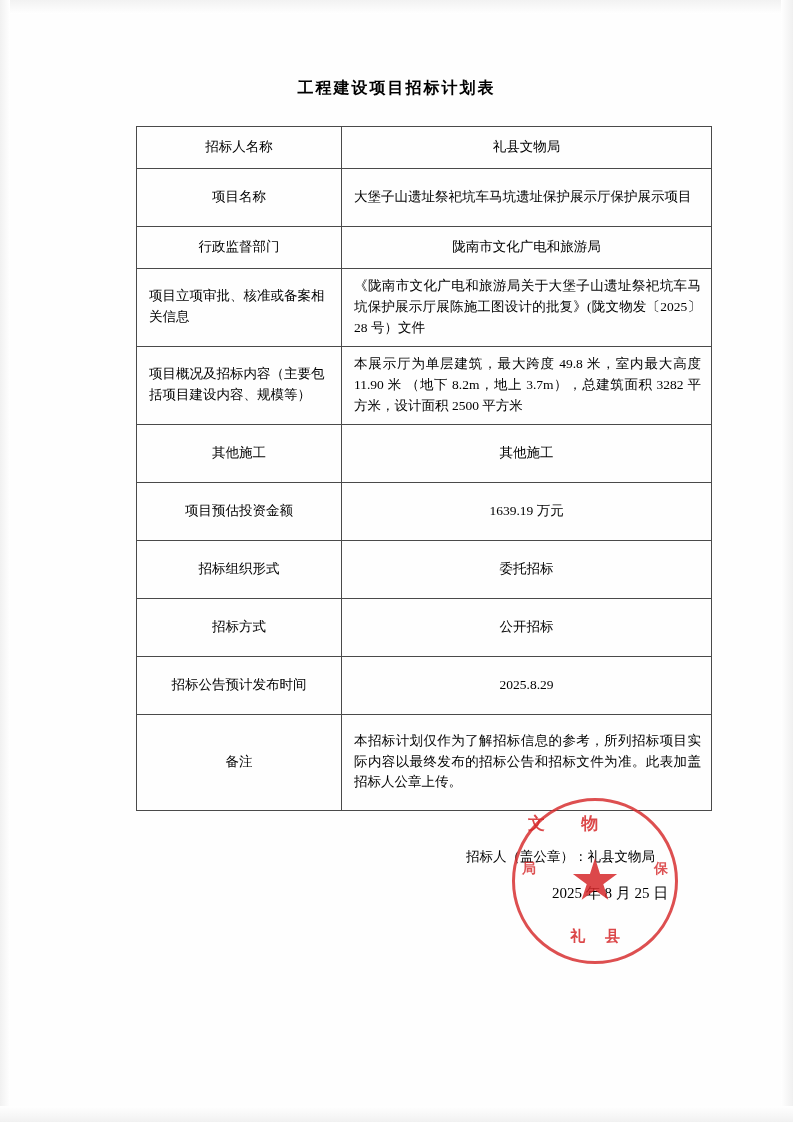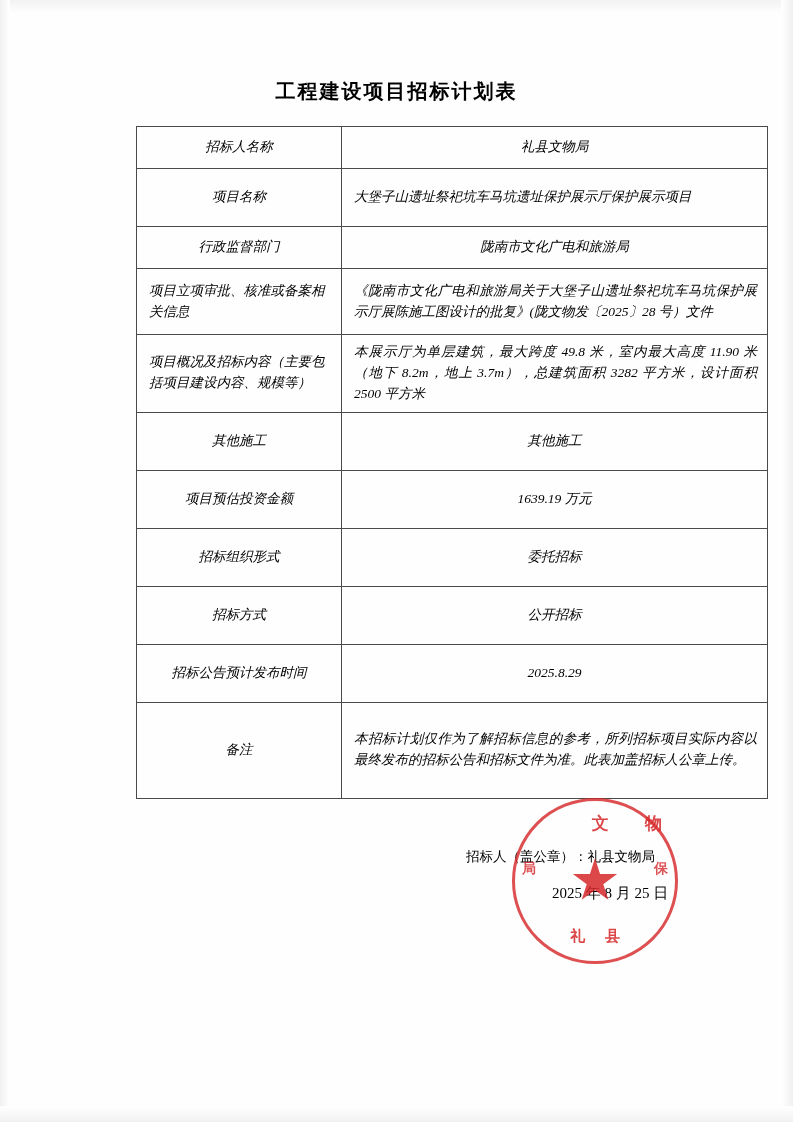--- a/index.html
+++ b/index.html
@@ -45,34 +45,33 @@
     height: 16px;
     background: linear-gradient(to top, #f1f1f1, #ffffff);
   }
 
   .doc-title {
     position: absolute;
     top: 78px;
     left: 0;
     width: 793px;
     text-align: center;
-    font-size: 20px;
+    font-size: 16px;
     font-weight: bold;
     letter-spacing: 2px;
     font-family: "Liberation Serif", "DejaVu Serif", serif;
   }
 
   table.main-table {
     position: absolute;
     top: 126px;
     left: 136px;
-    width: 632px;
+    width: 576px;
     border-collapse: collapse;
     table-layout: fixed;
-    font-style: italic;
   }
   table.main-table td {
     border: 1px solid #4a4a4a;
     font-size: 13.5px;
     line-height: 1.55;
     padding: 7px 9px;
     vertical-align: middle;
   }
   td.label {
     width: 186px;
@@ -151,21 +150,21 @@
     margin-top: -23px;
     background: #d6282a;
     opacity: 0.85;
     clip-path: polygon(50% 0%, 61% 35%, 98% 35%, 68% 57%, 79% 91%, 50% 70%, 21% 91%, 32% 57%, 2% 35%, 39% 35%);
   }
   .seal .top-text {
     position: absolute;
     top: 14px;
     left: 0;
     width: 100%;
-    text-align: right;
+    text-align: left;
     color: #d6282a;
     font-size: 17px;
     letter-spacing: 16px;
     text-indent: 16px;
     opacity: 0.85;
     font-weight: bold;
   }
   .seal .bottom-text {
     position: absolute;
     bottom: 18px;

